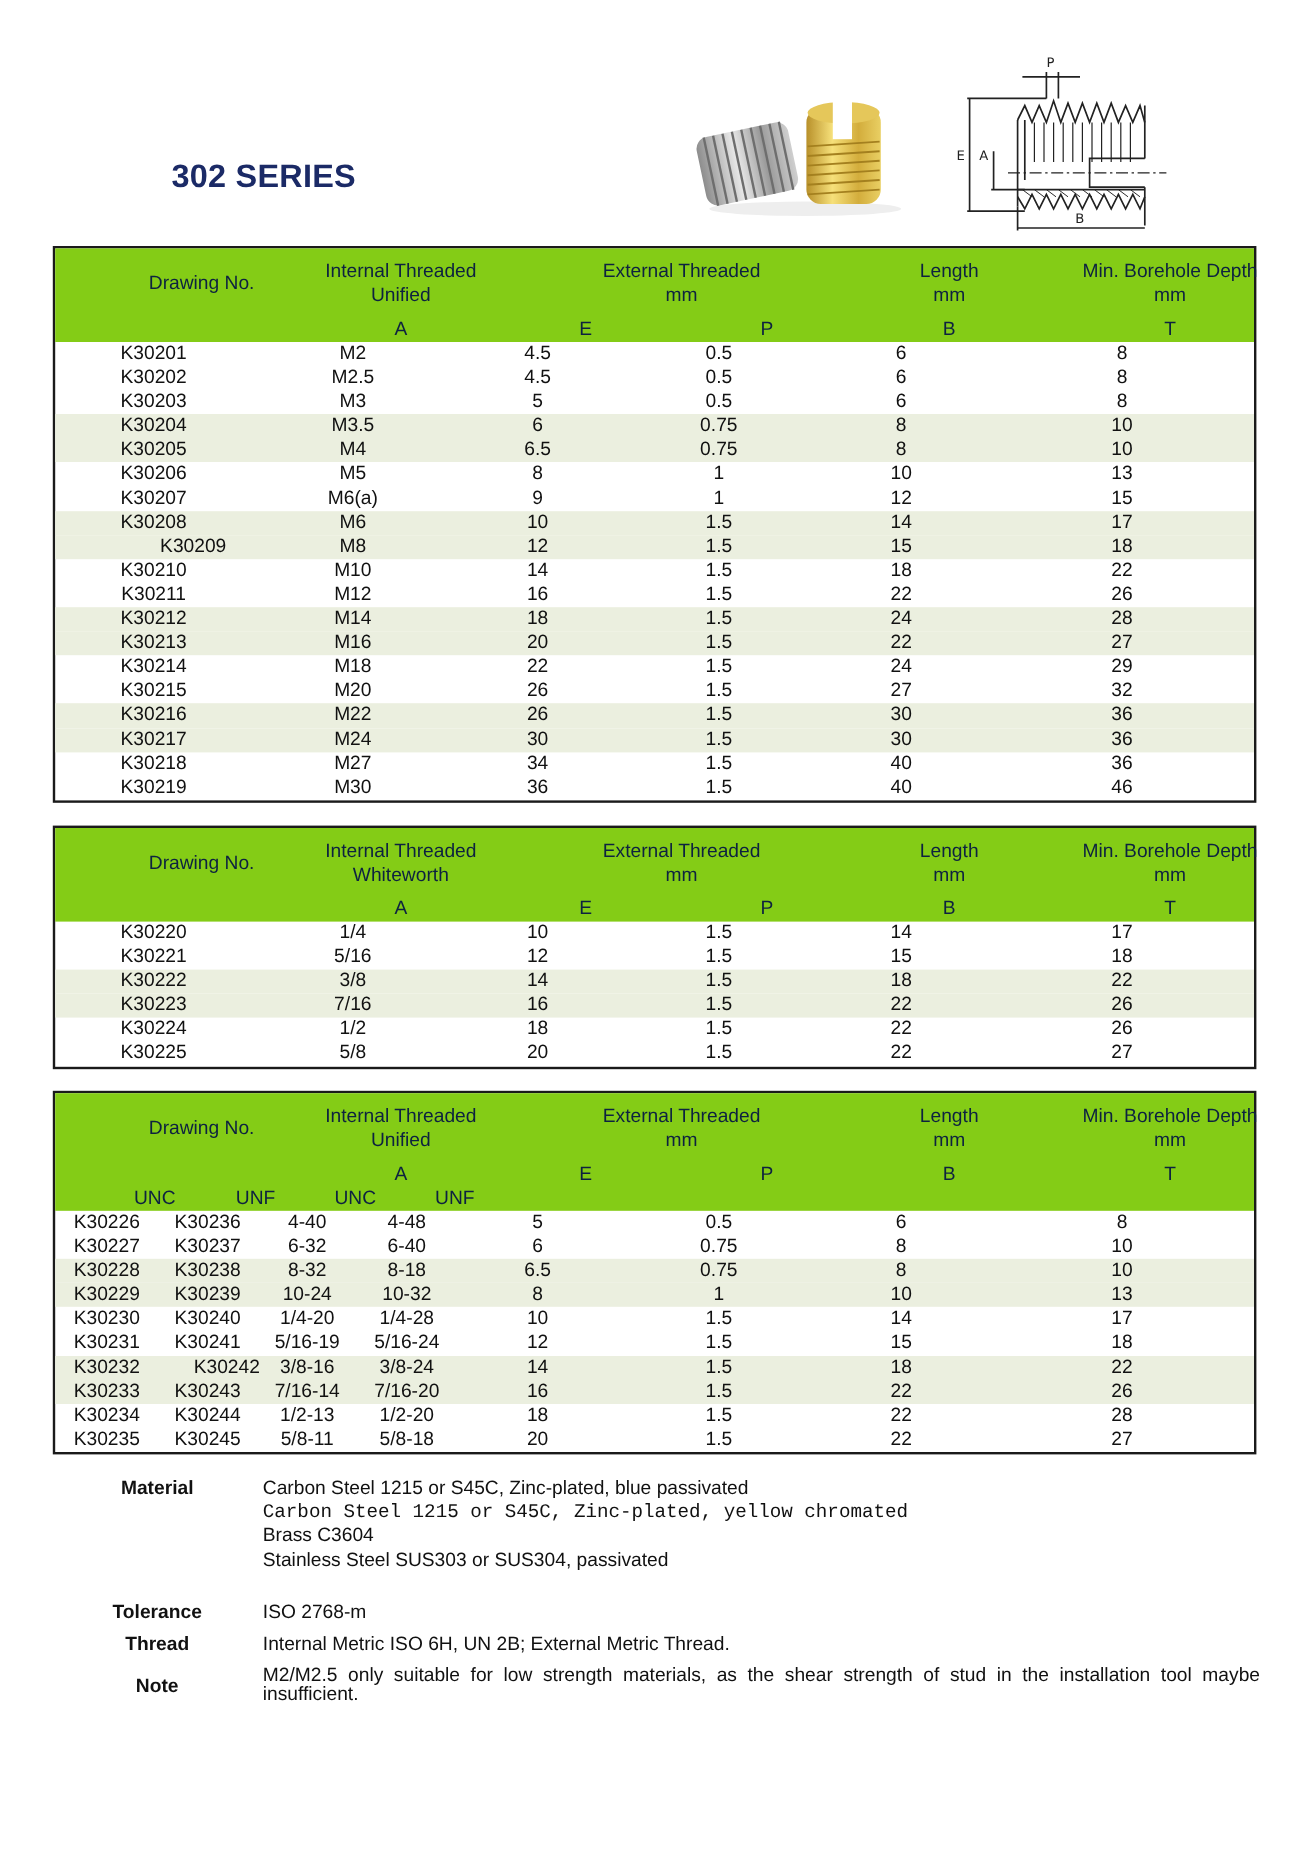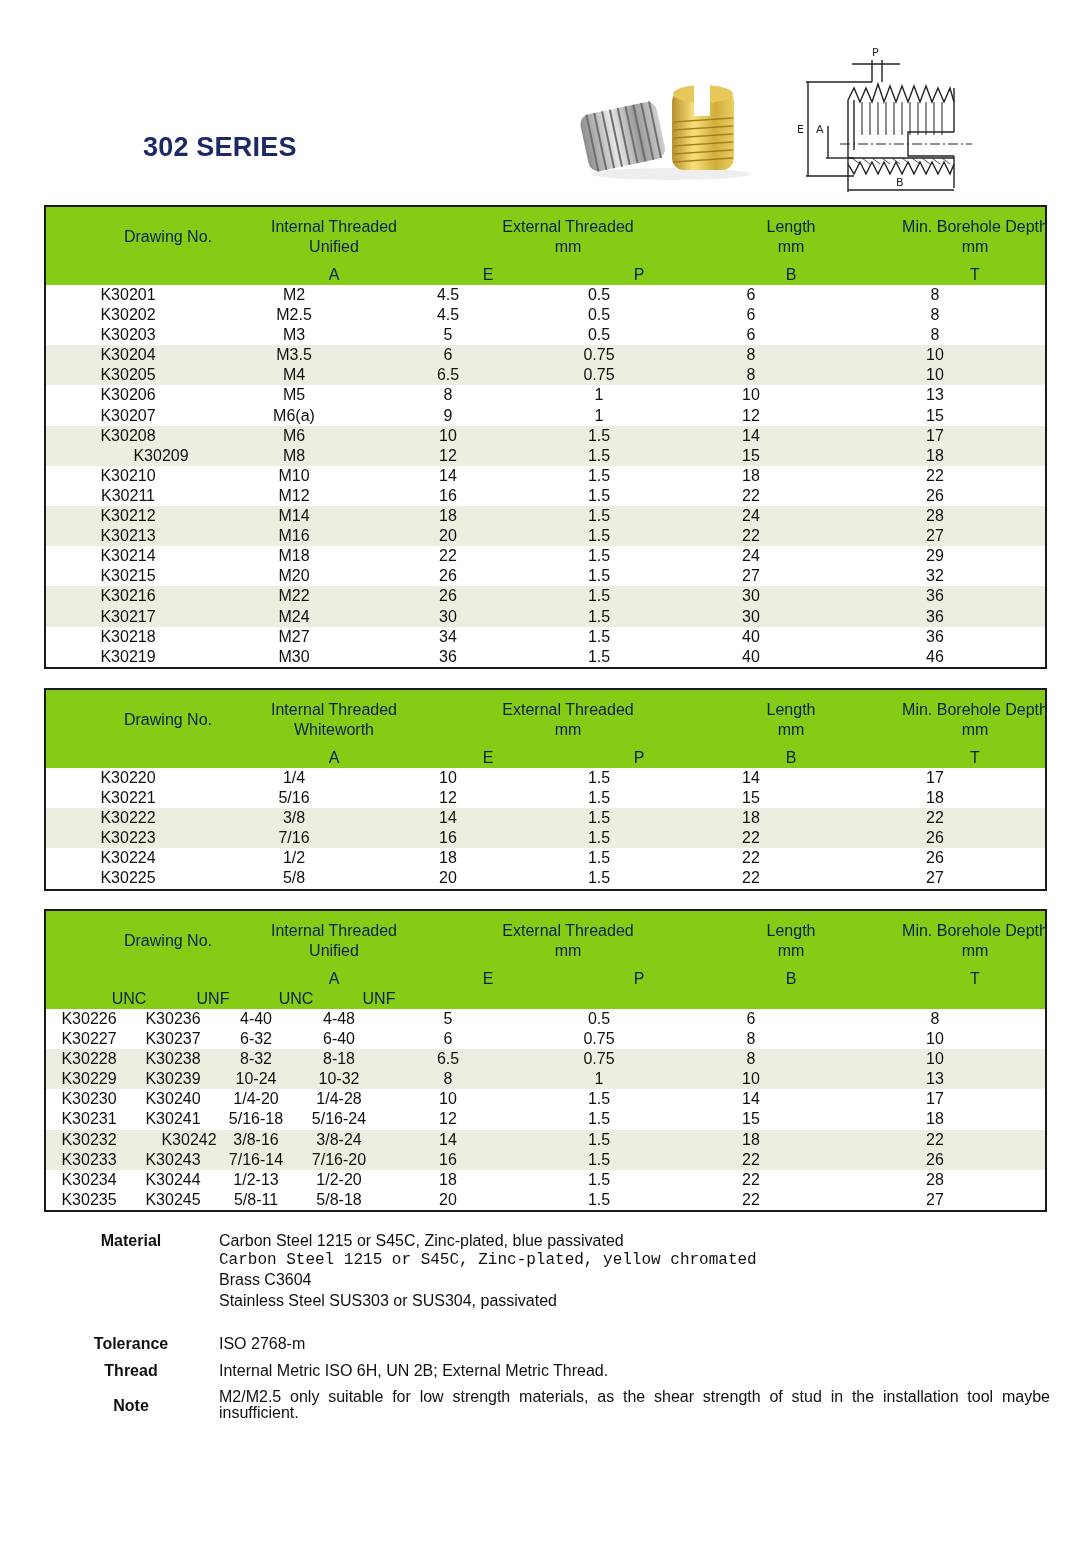--- a/index.html
+++ b/index.html
@@ -472,21 +472,21 @@
         <span class="cell" style="left: 210px;">1/4-20</span>
         <span class="cell" style="left: 293px;">1/4-28</span>
         <span class="cell" style="left: 402px;">10</span>
         <span class="cell" style="left: 553px;">1.5</span>
         <span class="cell" style="left: 705px;">14</span>
         <span class="cell" style="left: 889px;">17</span>
       </div>
       <div class="trow">
         <span class="cell" style="left: 43px;">K30231</span>
         <span class="cell" style="left: 127px;">K30241</span>
-        <span class="cell" style="left: 210px;">5/16-18</span>
+        <span class="cell" style="left: 210px;">5/16-19</span>
         <span class="cell" style="left: 293px;">5/16-24</span>
         <span class="cell" style="left: 402px;">12</span>
         <span class="cell" style="left: 553px;">1.5</span>
         <span class="cell" style="left: 705px;">15</span>
         <span class="cell" style="left: 889px;">18</span>
       </div>
       <div class="trow alt">
         <span class="cell" style="left: 43px;">K30232</span>
         <span class="cell" style="left: 143px;">K30242</span>
         <span class="cell" style="left: 210px;">3/8-16</span>

